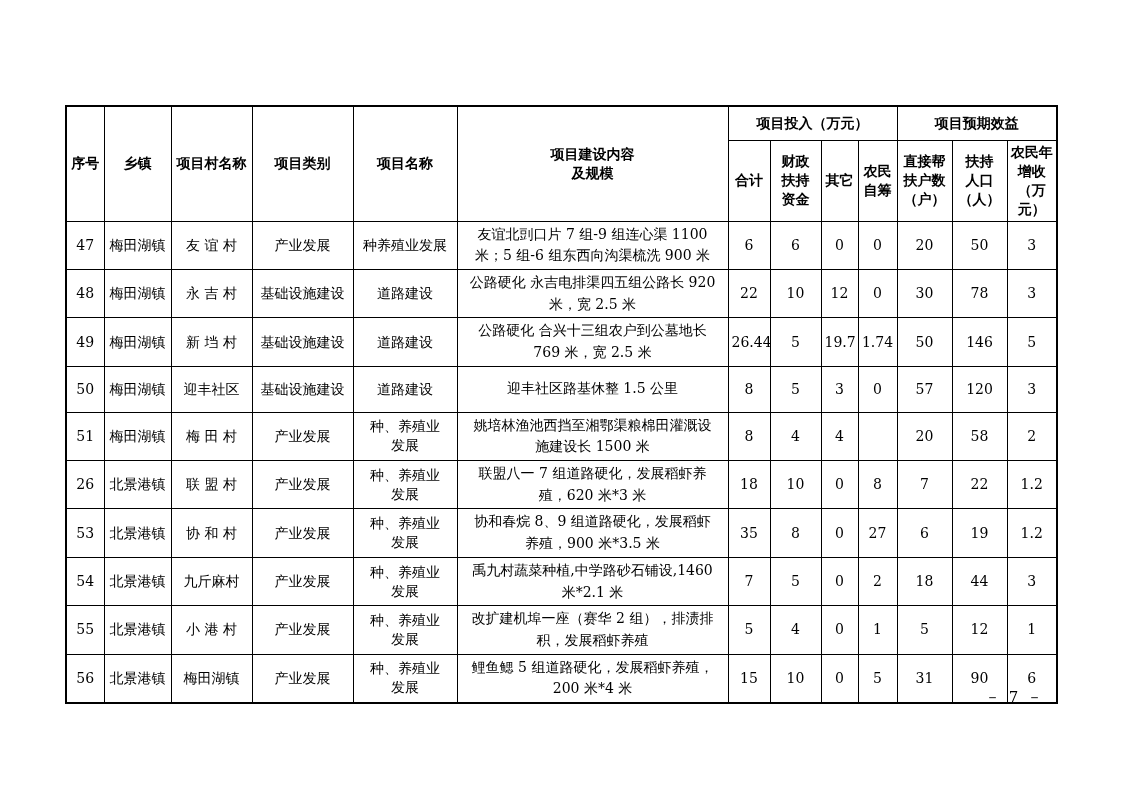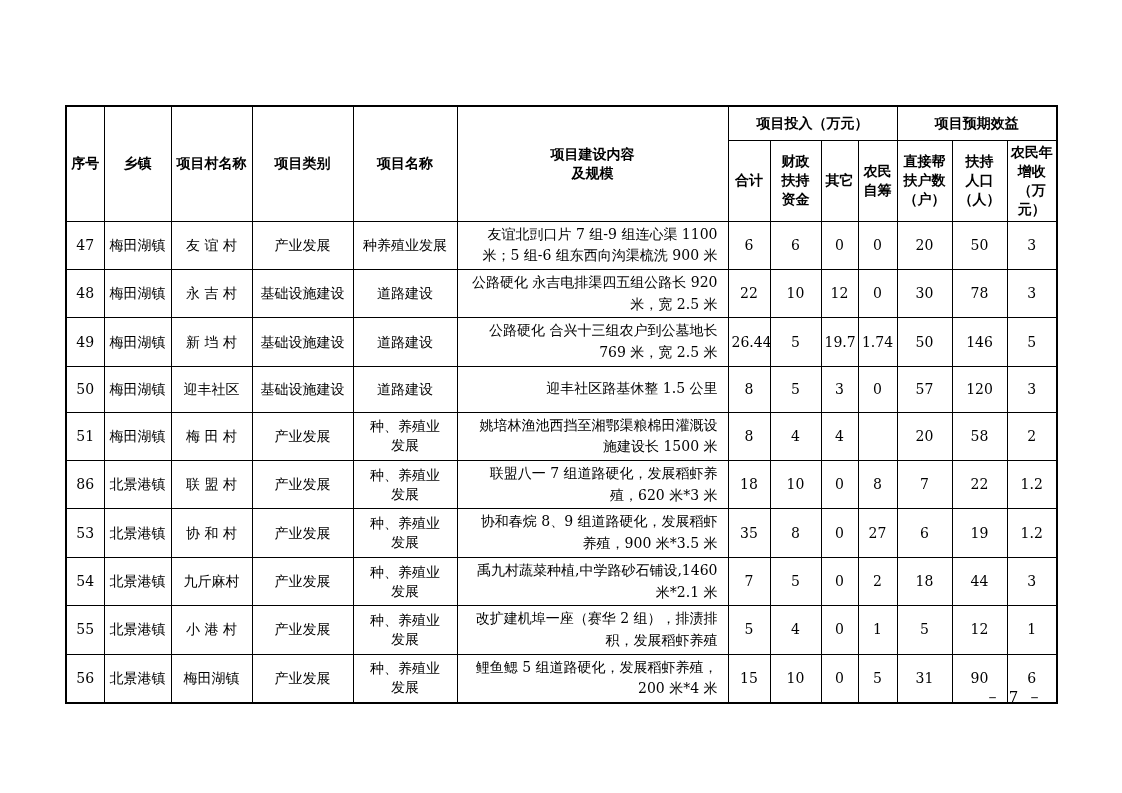--- a/index.html
+++ b/index.html
@@ -38,21 +38,21 @@
     font-weight: bold;
     white-space: pre-line;
   }
   .doc-table td {
     font-weight: normal;
   }
   .doc-table tr.group-row th { height: 29px; margin-top: 32px; }
   .doc-table tr.sub-row th { height: 63px; }
   .doc-table tbody tr { height: 46px; }
   td.content-cell {
-    text-align: right;
+    text-align: center;
     padding: 2px 10px;
     line-height: 1.55;
   }
   td.pre-wrap { white-space: pre-line; }
   .page-number {
     position: absolute;
     left: 985px;
     top: 688px;
     font-size: 15px;
     letter-spacing: 2px;
@@ -182,21 +182,21 @@
         <td class="content-cell">姚培林渔池西挡至湘鄂渠粮棉田灌溉设施建设长 1500 米</td>
         <td>8</td>
         <td>4</td>
         <td>4</td>
         <td></td>
         <td>20</td>
         <td>58</td>
         <td>2</td>
       </tr>
       <tr>
-        <td>86</td>
+        <td>26</td>
         <td>北景港镇</td>
         <td>联 盟 村</td>
         <td>产业发展</td>
         <td class="pre-wrap">种、养殖业
 发展</td>
         <td class="content-cell">联盟八一 7 组道路硬化，发展稻虾养殖，620 米*3 米</td>
         <td>18</td>
         <td>10</td>
         <td>0</td>
         <td>8</td>

